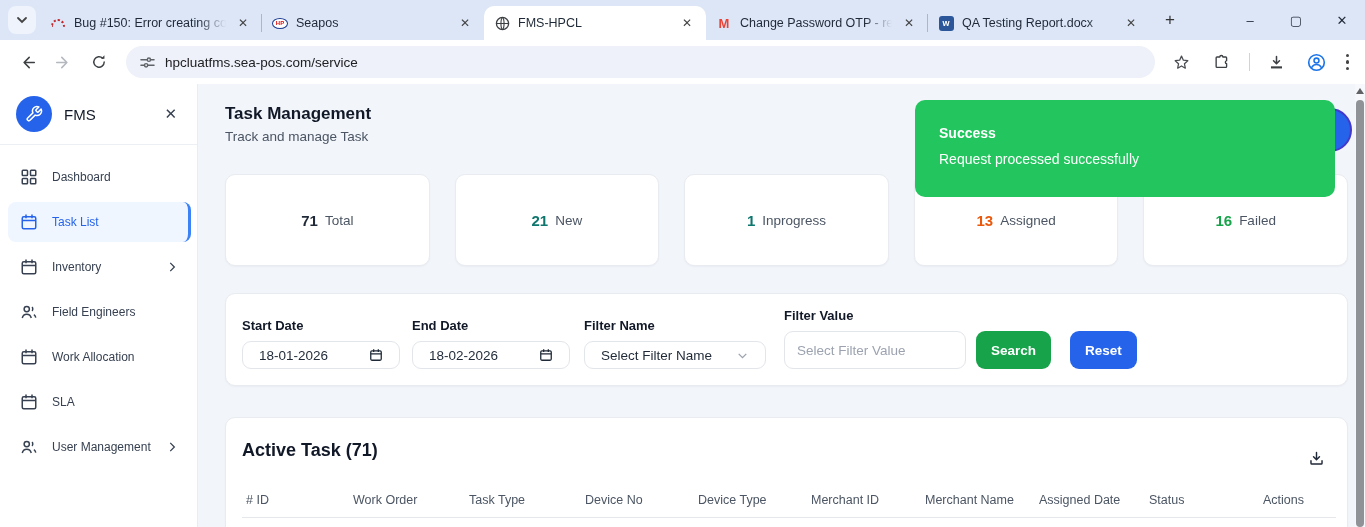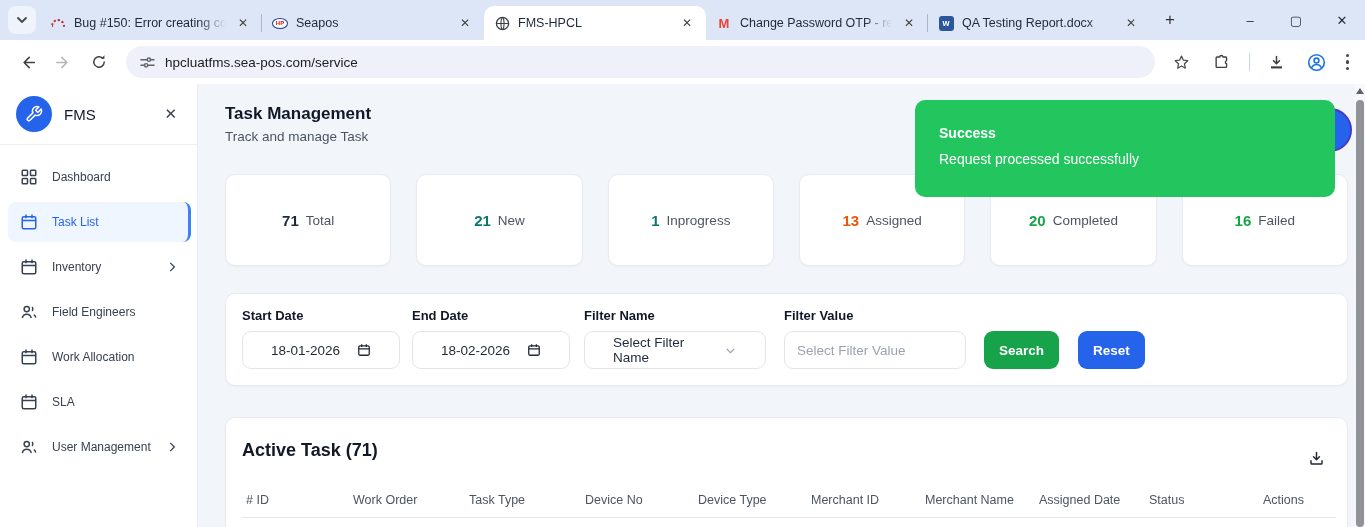--- a/index.html
+++ b/index.html
@@ -56,26 +56,26 @@
 
   .stats-row { display:flex; gap:25px; margin-top:30px; }
   .stat-card { flex:1; height:92px; background:#fff; border:1px solid #e8ebf0; border-radius:10px; box-shadow:0 1px 2px rgba(16,24,40,.04); display:flex; flex-direction:row; align-items:center; justify-content:center; gap:7px; }
   .stat-value { font-size:15px; font-weight:bold; color:#1f2937; }
   .stat-value.blue { color:#0f766e; } .stat-value.orange { color:#ea580c; } .stat-value.green { color:#16a34a; }
   .stat-label { font-size:13.5px; color:#4b5563; }
 
   .filter-card { margin-top:27px; background:#fff; border:1px solid #e8ebf0; border-radius:10px; box-shadow:0 1px 2px rgba(16,24,40,.04); padding:14px 16px 16px; display:flex; align-items:flex-end; }
   .field { display:flex; flex-direction:column; }
   .field-label { font-size:13px; font-weight:bold; color:#111827; margin-bottom:8px; }
-  .control { height:38px; border:1px solid #e2e5ea; border-radius:9px; background:#fff; display:flex; align-items:center; padding:0 28px; font-size:13.5px; color:#1f2937; gap:8px; }
+  .control { height:28px; border:1px solid #e2e5ea; border-radius:9px; background:#fff; display:flex; align-items:center; padding:0 16px; font-size:13.5px; color:#1f2937; gap:8px; }
   .control .grow { flex:1; }
   .fv-input { height:38px; width:100%; border:1px solid #e2e5ea; border-radius:9px; padding:0 12px; font-size:13.5px; font-family:inherit; color:#1f2937; outline:none; background:#fff; }
   .fv-input::placeholder { color:#9ca3af; }
   .btn { height:38px; border:none; border-radius:9px; color:#fff; font-size:13.5px; font-weight:bold; font-family:inherit; padding:0 15px; cursor:pointer; }
-  .btn-search { background:#16a34a; margin-left:18px; }
+  .btn-search { background:#16a34a; margin-left:10px; }
   .btn-reset { background:#2563eb; margin-left:19px; }
 
   .table-card { margin-top:31px; background:#fff; border:1px solid #e8ebf0; border-radius:10px 10px 0 0; box-shadow:0 1px 2px rgba(16,24,40,.04); padding:14px 16px 0; height:200px; }
   .table-head-row { display:flex; align-items:flex-start; justify-content:space-between; }
   .table-title { font-size:18px; font-weight:bold; color:#111827; padding-top:8px; }
   .dl-btn { padding:18px 6px 0; color:#1f2937; }
   table { width:100%; border-collapse:collapse; table-layout:fixed; margin-top:14px; }
   th { text-align:left; font-size:12.5px; font-weight:normal; color:#4b5563; padding:8px 4px 10px; border-bottom:1px solid #e5e7eb; }
   td { font-size:13px; color:#1f2937; padding:12px 4px; vertical-align:middle; }
 
@@ -299,24 +299,20 @@
         <span class="stat-value blue">21</span>
         <span class="stat-label">New</span>
       </div>
       <div class="stat-card">
         <span class="stat-value blue">1</span>
         <span class="stat-label">Inprogress</span>
       </div>
       <div class="stat-card">
         <span class="stat-value orange">13</span>
         <span class="stat-label">Assigned</span>
-      </div>
-      <div class="stat-card">
-        <span class="stat-value green">20</span>
-        <span class="stat-label">Completed</span>
       </div>
       <div class="stat-card">
         <span class="stat-value green">16</span>
         <span class="stat-label">Failed</span>
       </div>
     </div>
 
     <div class="filter-card">
       <div class="field" style="width:158px;">
         <span class="field-label">Start Date</span>

